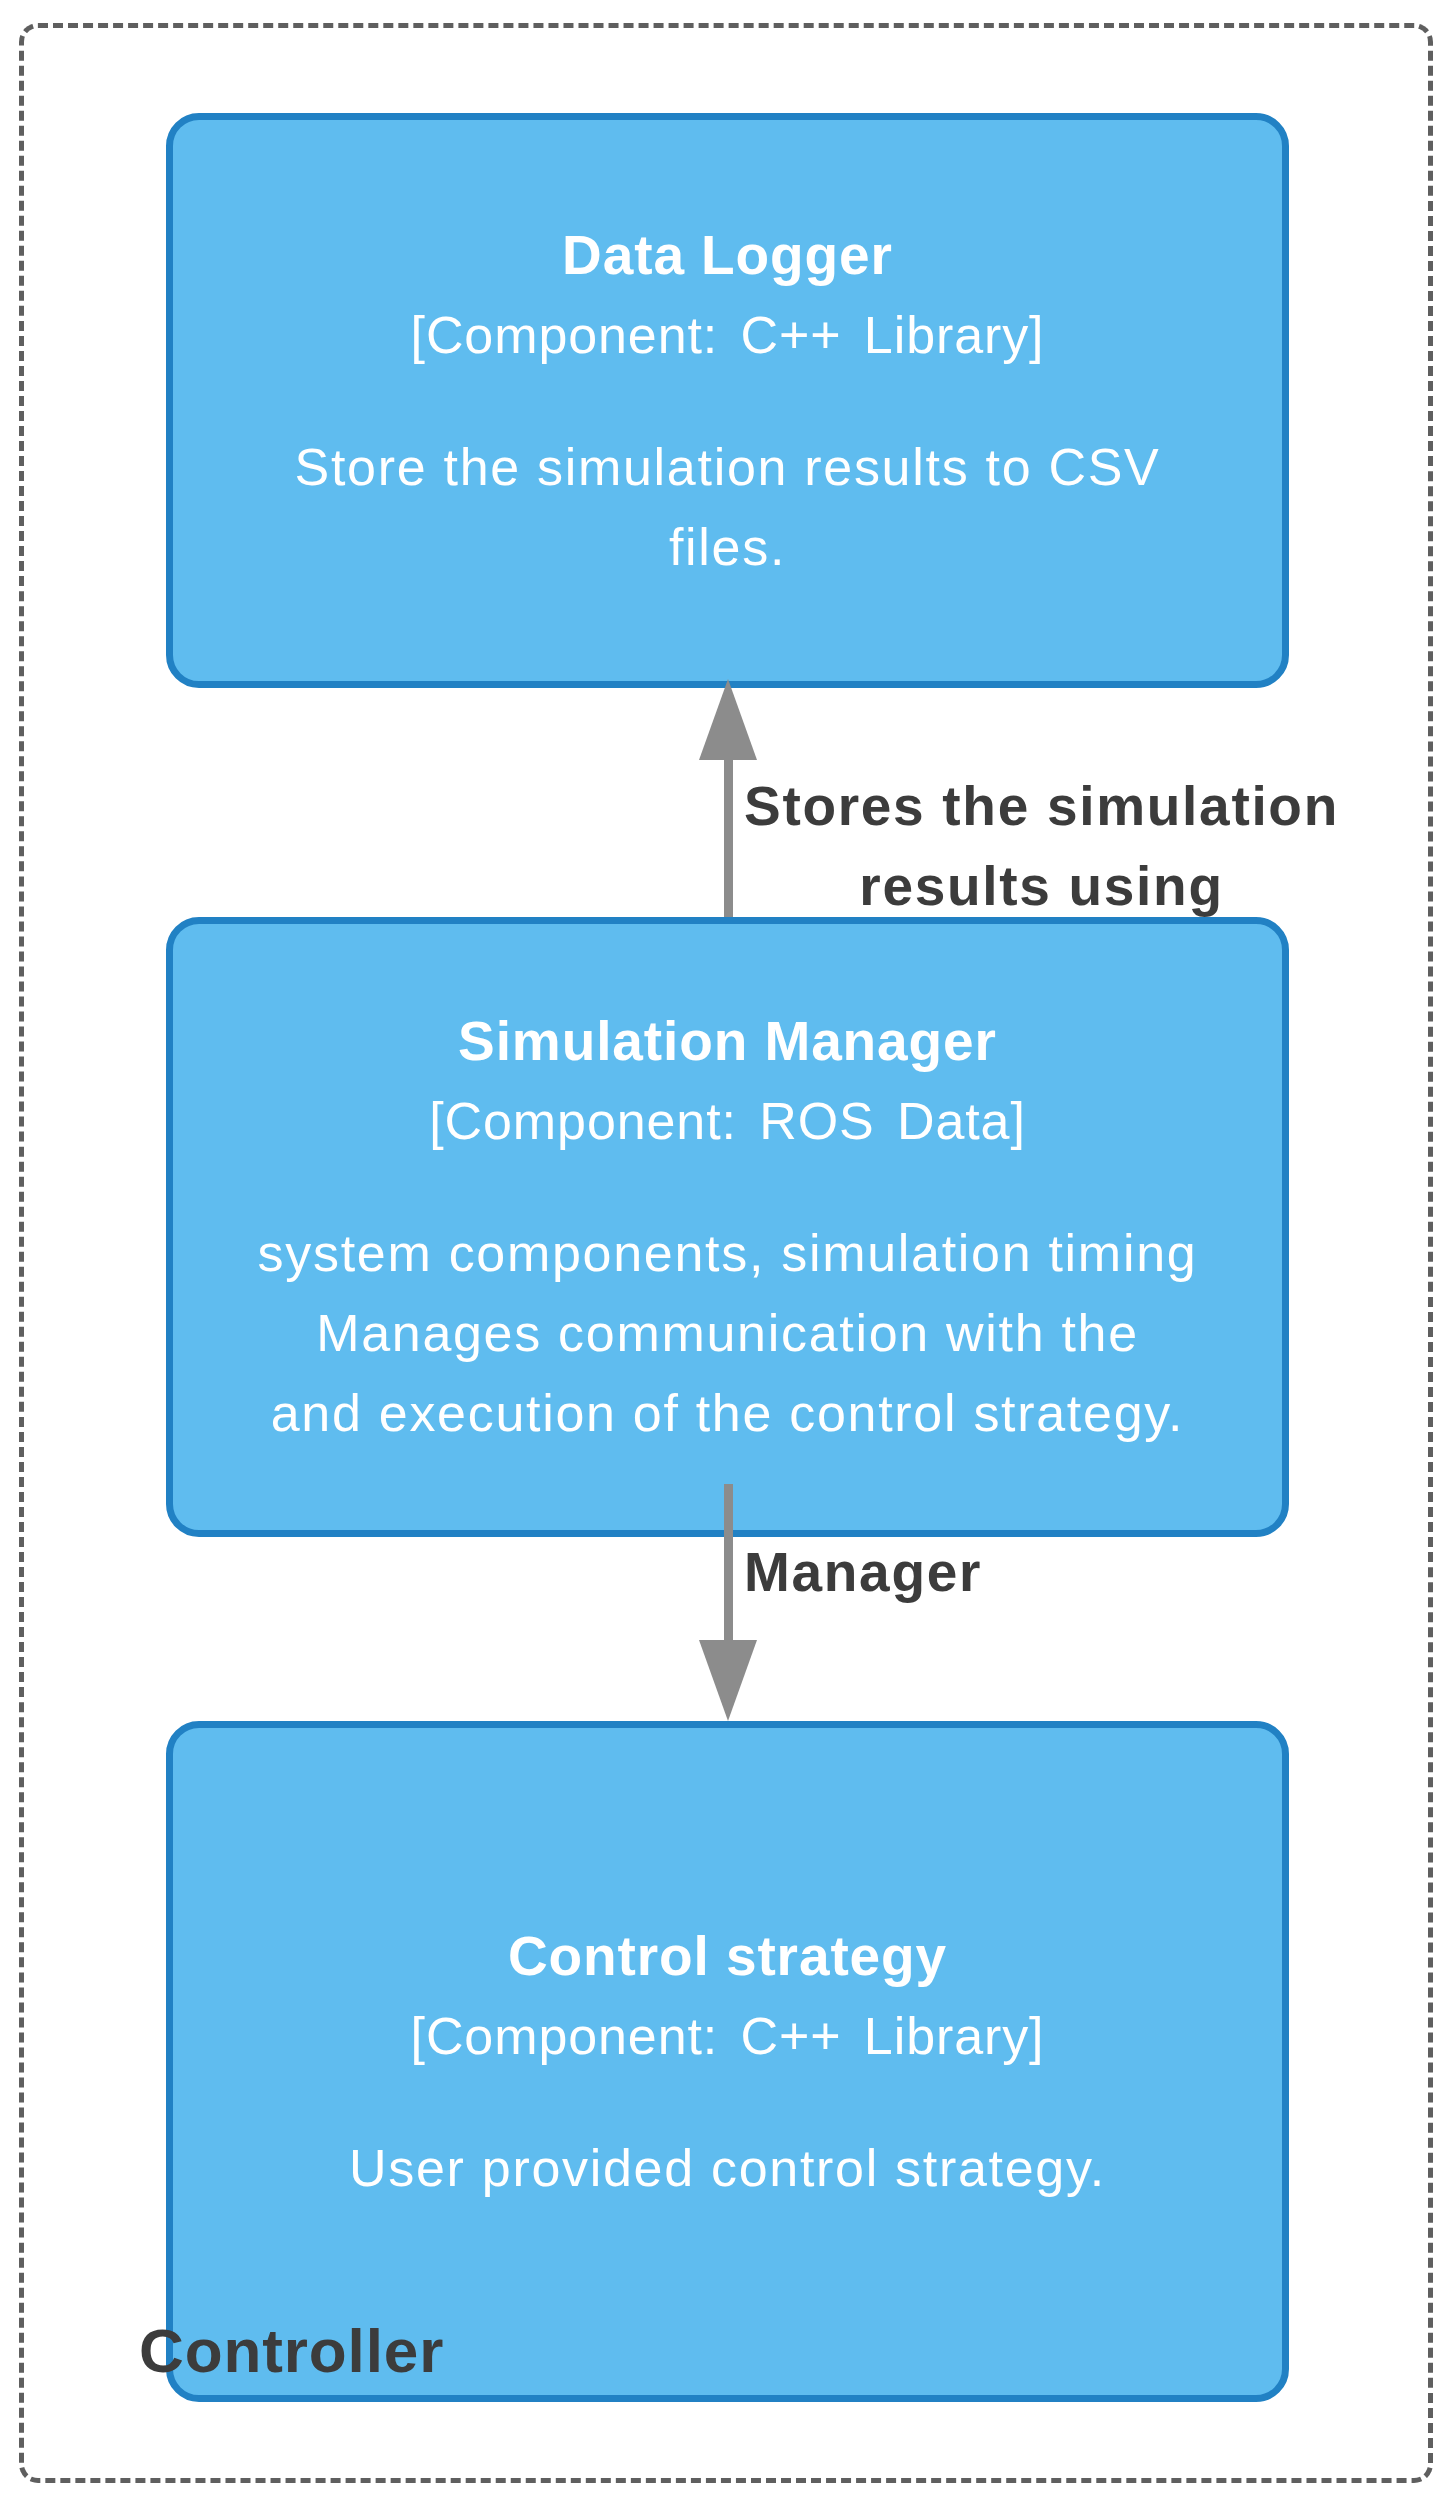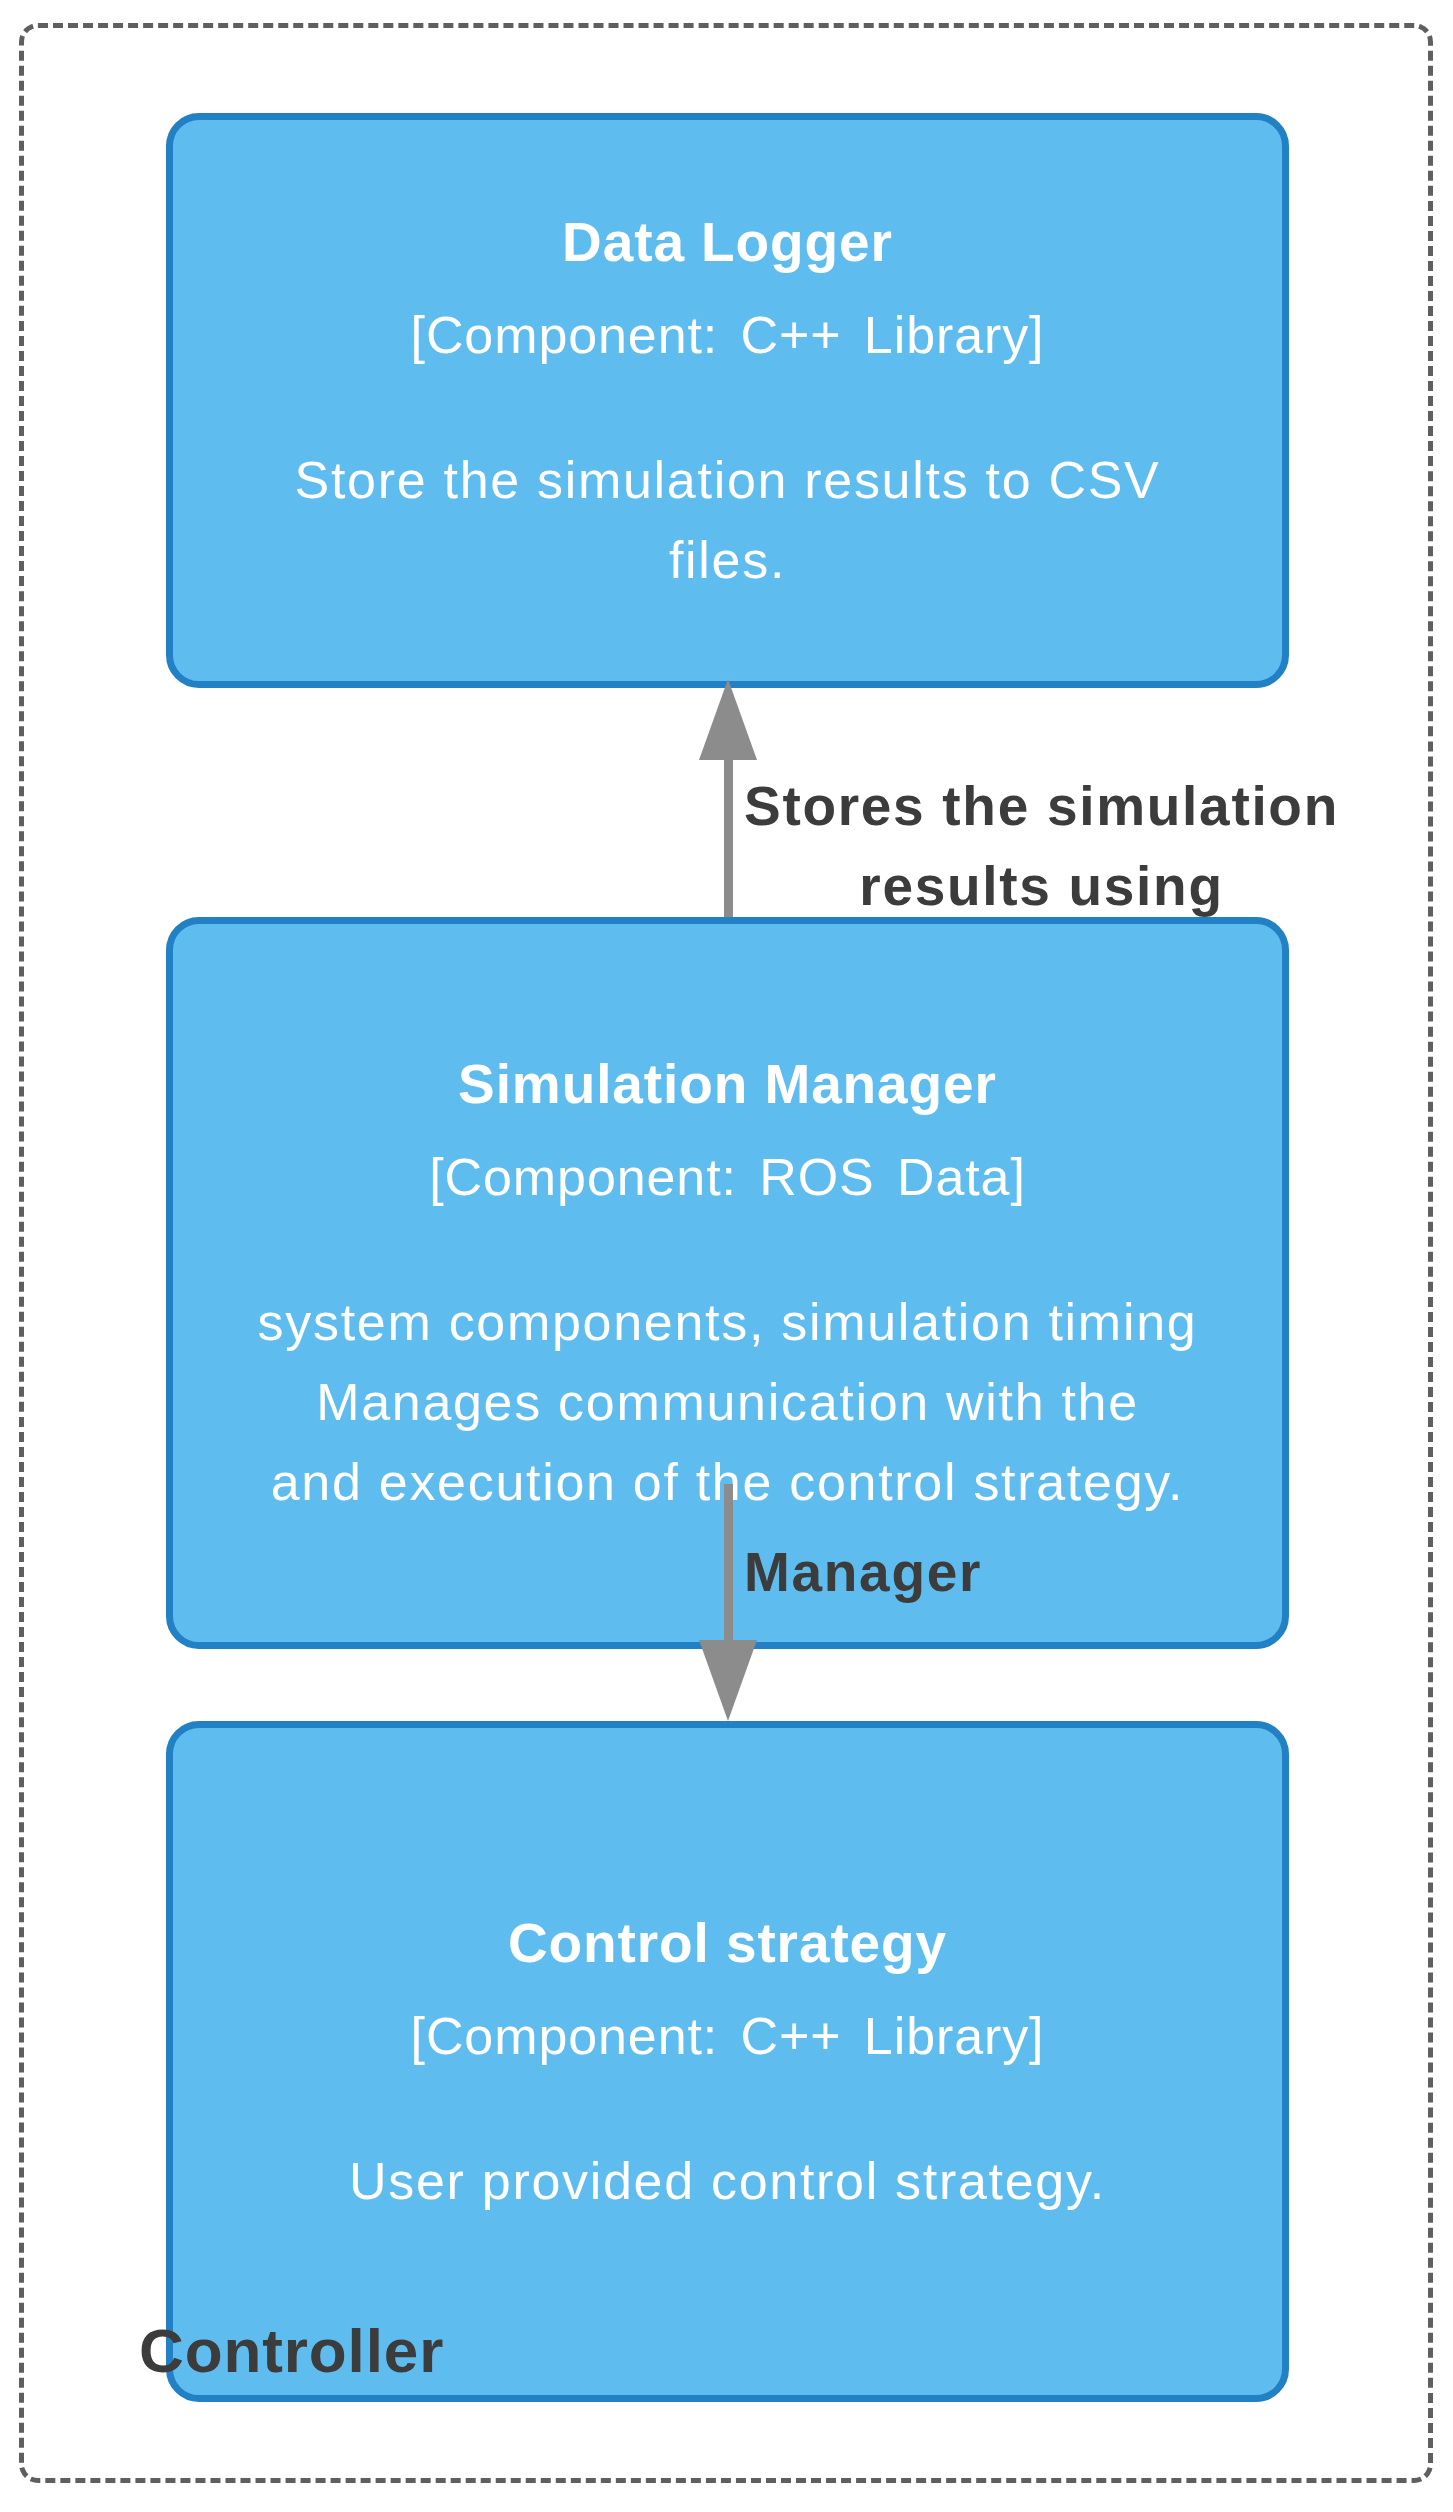--- a/index.html
+++ b/index.html
@@ -31,30 +31,29 @@
   
   .component{
     position:absolute;left:166px;width:1123px;
     background:var(--box-fill);
     border:7px solid var(--box-border);
     border-radius:33px;
     display:flex;flex-direction:column;
     justify-content:center;align-items:center;
     text-align:center;color:var(--text);
     padding:26px 29.5px;
-    gap:13px;
   }
   .component .line{white-space:nowrap;line-height:80px;}
   .component .title{font-size:55px;font-weight:bold;letter-spacing:0.9px;}
   .component .subtitle{font-size:52px;font-weight:normal;letter-spacing:0.9px;word-spacing:7px;}
   .component .body{margin-top:52px;}
   .component .body .line{font-size:52px;letter-spacing:1.7px;}
 
   .component-1{top:113px;height:575px;}
-  .component-2{top:917px;height:732px;}
+  .component-2{top:917px;height:620px;}
   .component-3{top:1721px;height:681px;}
 
   
   .arrow-line{
     position:absolute;left:724px;width:8.7px;
     background:var(--arrow);
   }
   .arrow-line-1{top:758px;height:159px;}
   .arrow-line-2{top:1484px;height:158px;}
   .arrow-head{

